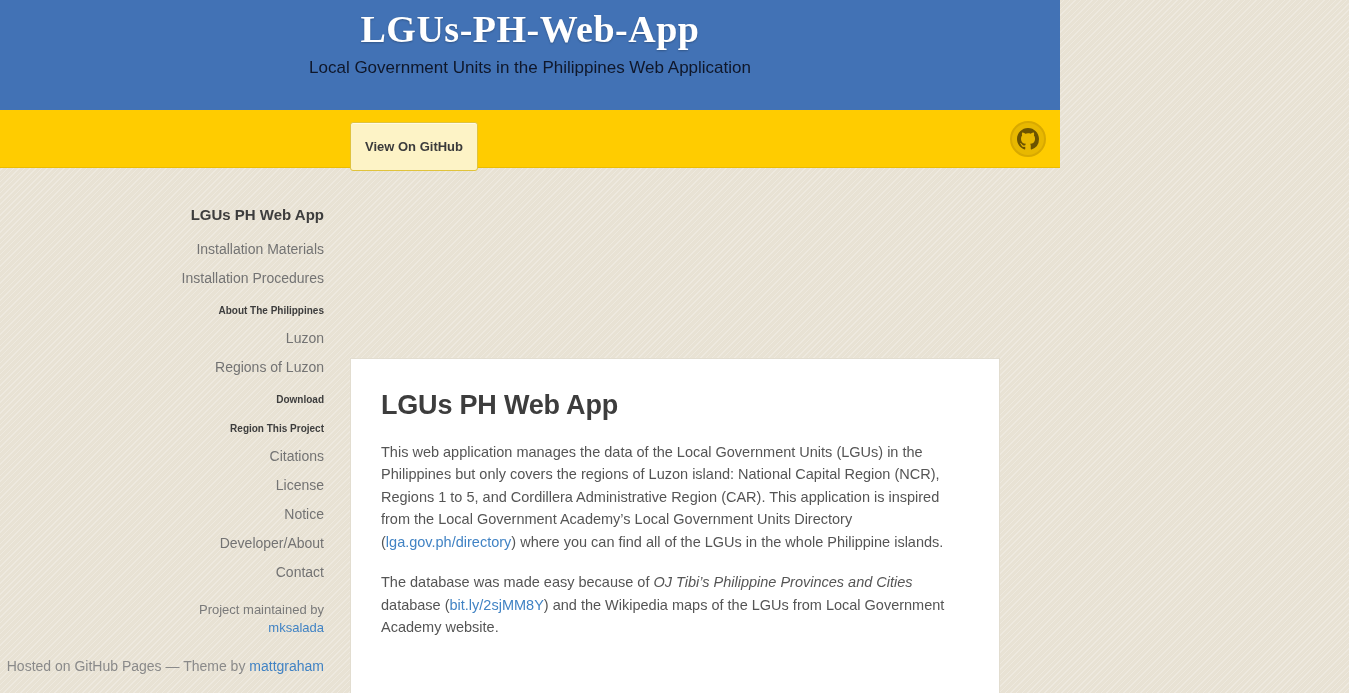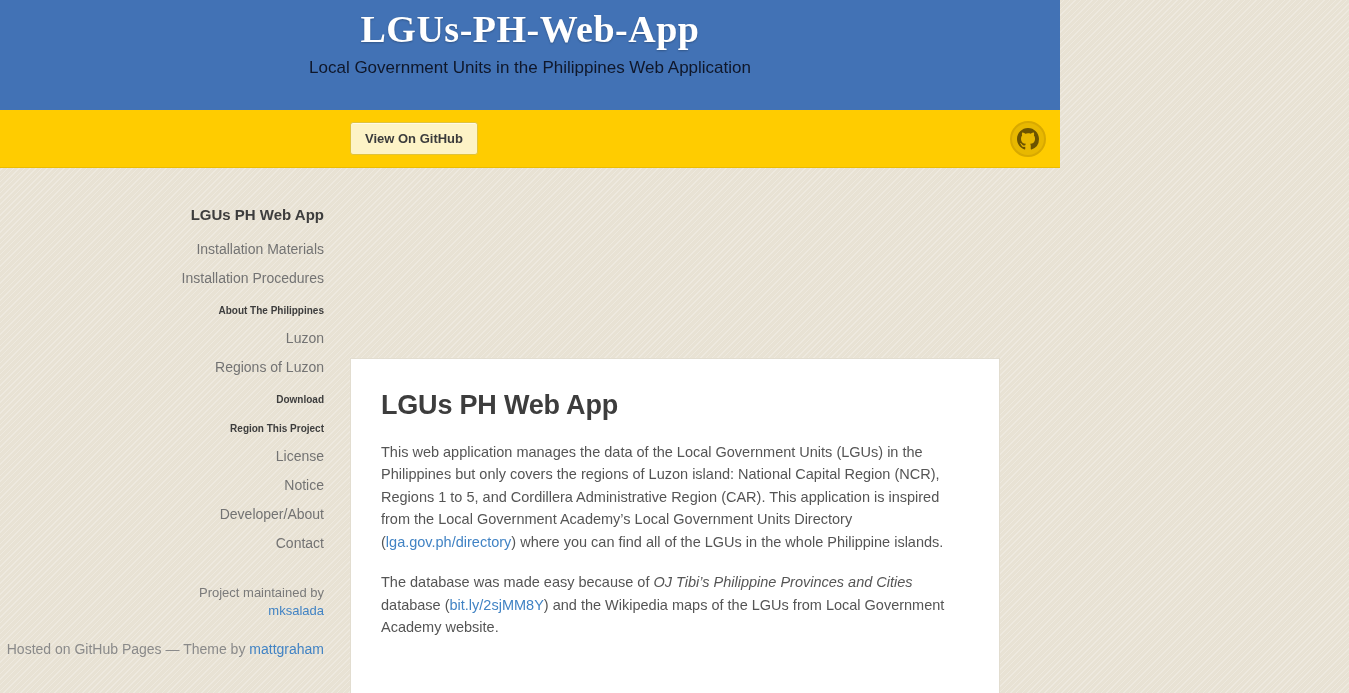--- a/index.html
+++ b/index.html
@@ -56,21 +56,21 @@
     position: relative;
     box-shadow: inset 0 -1px 0 rgba(0,0,0,0.08);
   }
   .view-github-btn {
     position: absolute;
     left: 350px;
     top: 12px;
     background: #fdf3c6;
     border: 1px solid #e0c33c;
     border-radius: 3px;
-    padding: 8px 14px;
+    padding: 16px 14px;
     font-size: 13px;
     font-weight: bold;
     color: #3b3b3b;
     cursor: pointer;
     font-family: "Liberation Sans", sans-serif;
     box-shadow: 0 1px 0 rgba(255,255,255,0.6) inset;
   }
   .github-badge {
     position: absolute;
     right: 14px;
@@ -114,21 +114,21 @@
     margin-bottom: 10px;
   }
   .nav-item.top {
     font-weight: bold;
     color: #3d3d3d;
     font-size: 15px;
     margin-top: 0;
     margin-bottom: 12px;
   }
   .maintained {
-    margin-top: 30px;
+    margin-top: 18px;
     font-size: 13px;
     color: #7a7a7a;
     line-height: 1.45;
     padding-left: 8px;
   }
   .hosted {
     margin-top: 18px;
     font-size: 14px;
     color: #8a8a8a;
     line-height: 1.5;
@@ -185,20 +185,21 @@
 
   <div class="sidebar">
     <a class="nav-item top" href="#">LGUs PH Web App</a>
     <a class="nav-item" href="#">Installation Materials</a>
     <a class="nav-item" href="#">Installation Procedures</a>
     <a class="nav-item strong" href="#">About The Philippines</a>
     <a class="nav-item" href="#">Luzon</a>
     <a class="nav-item" href="#">Regions of Luzon</a>
     <a class="nav-item strong" href="#">Download</a>
     <a class="nav-item strong" href="#">Region This Project</a>
+    <a class="nav-item" href="#">Citations</a>
     <a class="nav-item" href="#">License</a>
     <a class="nav-item" href="#">Notice</a>
     <a class="nav-item" href="#">Developer/About</a>
     <a class="nav-item" href="#">Contact</a>
 
     <div class="maintained">
       <span>Project maintained by</span><br>
       <a class="link" href="#">mksalada</a>
     </div>
 

